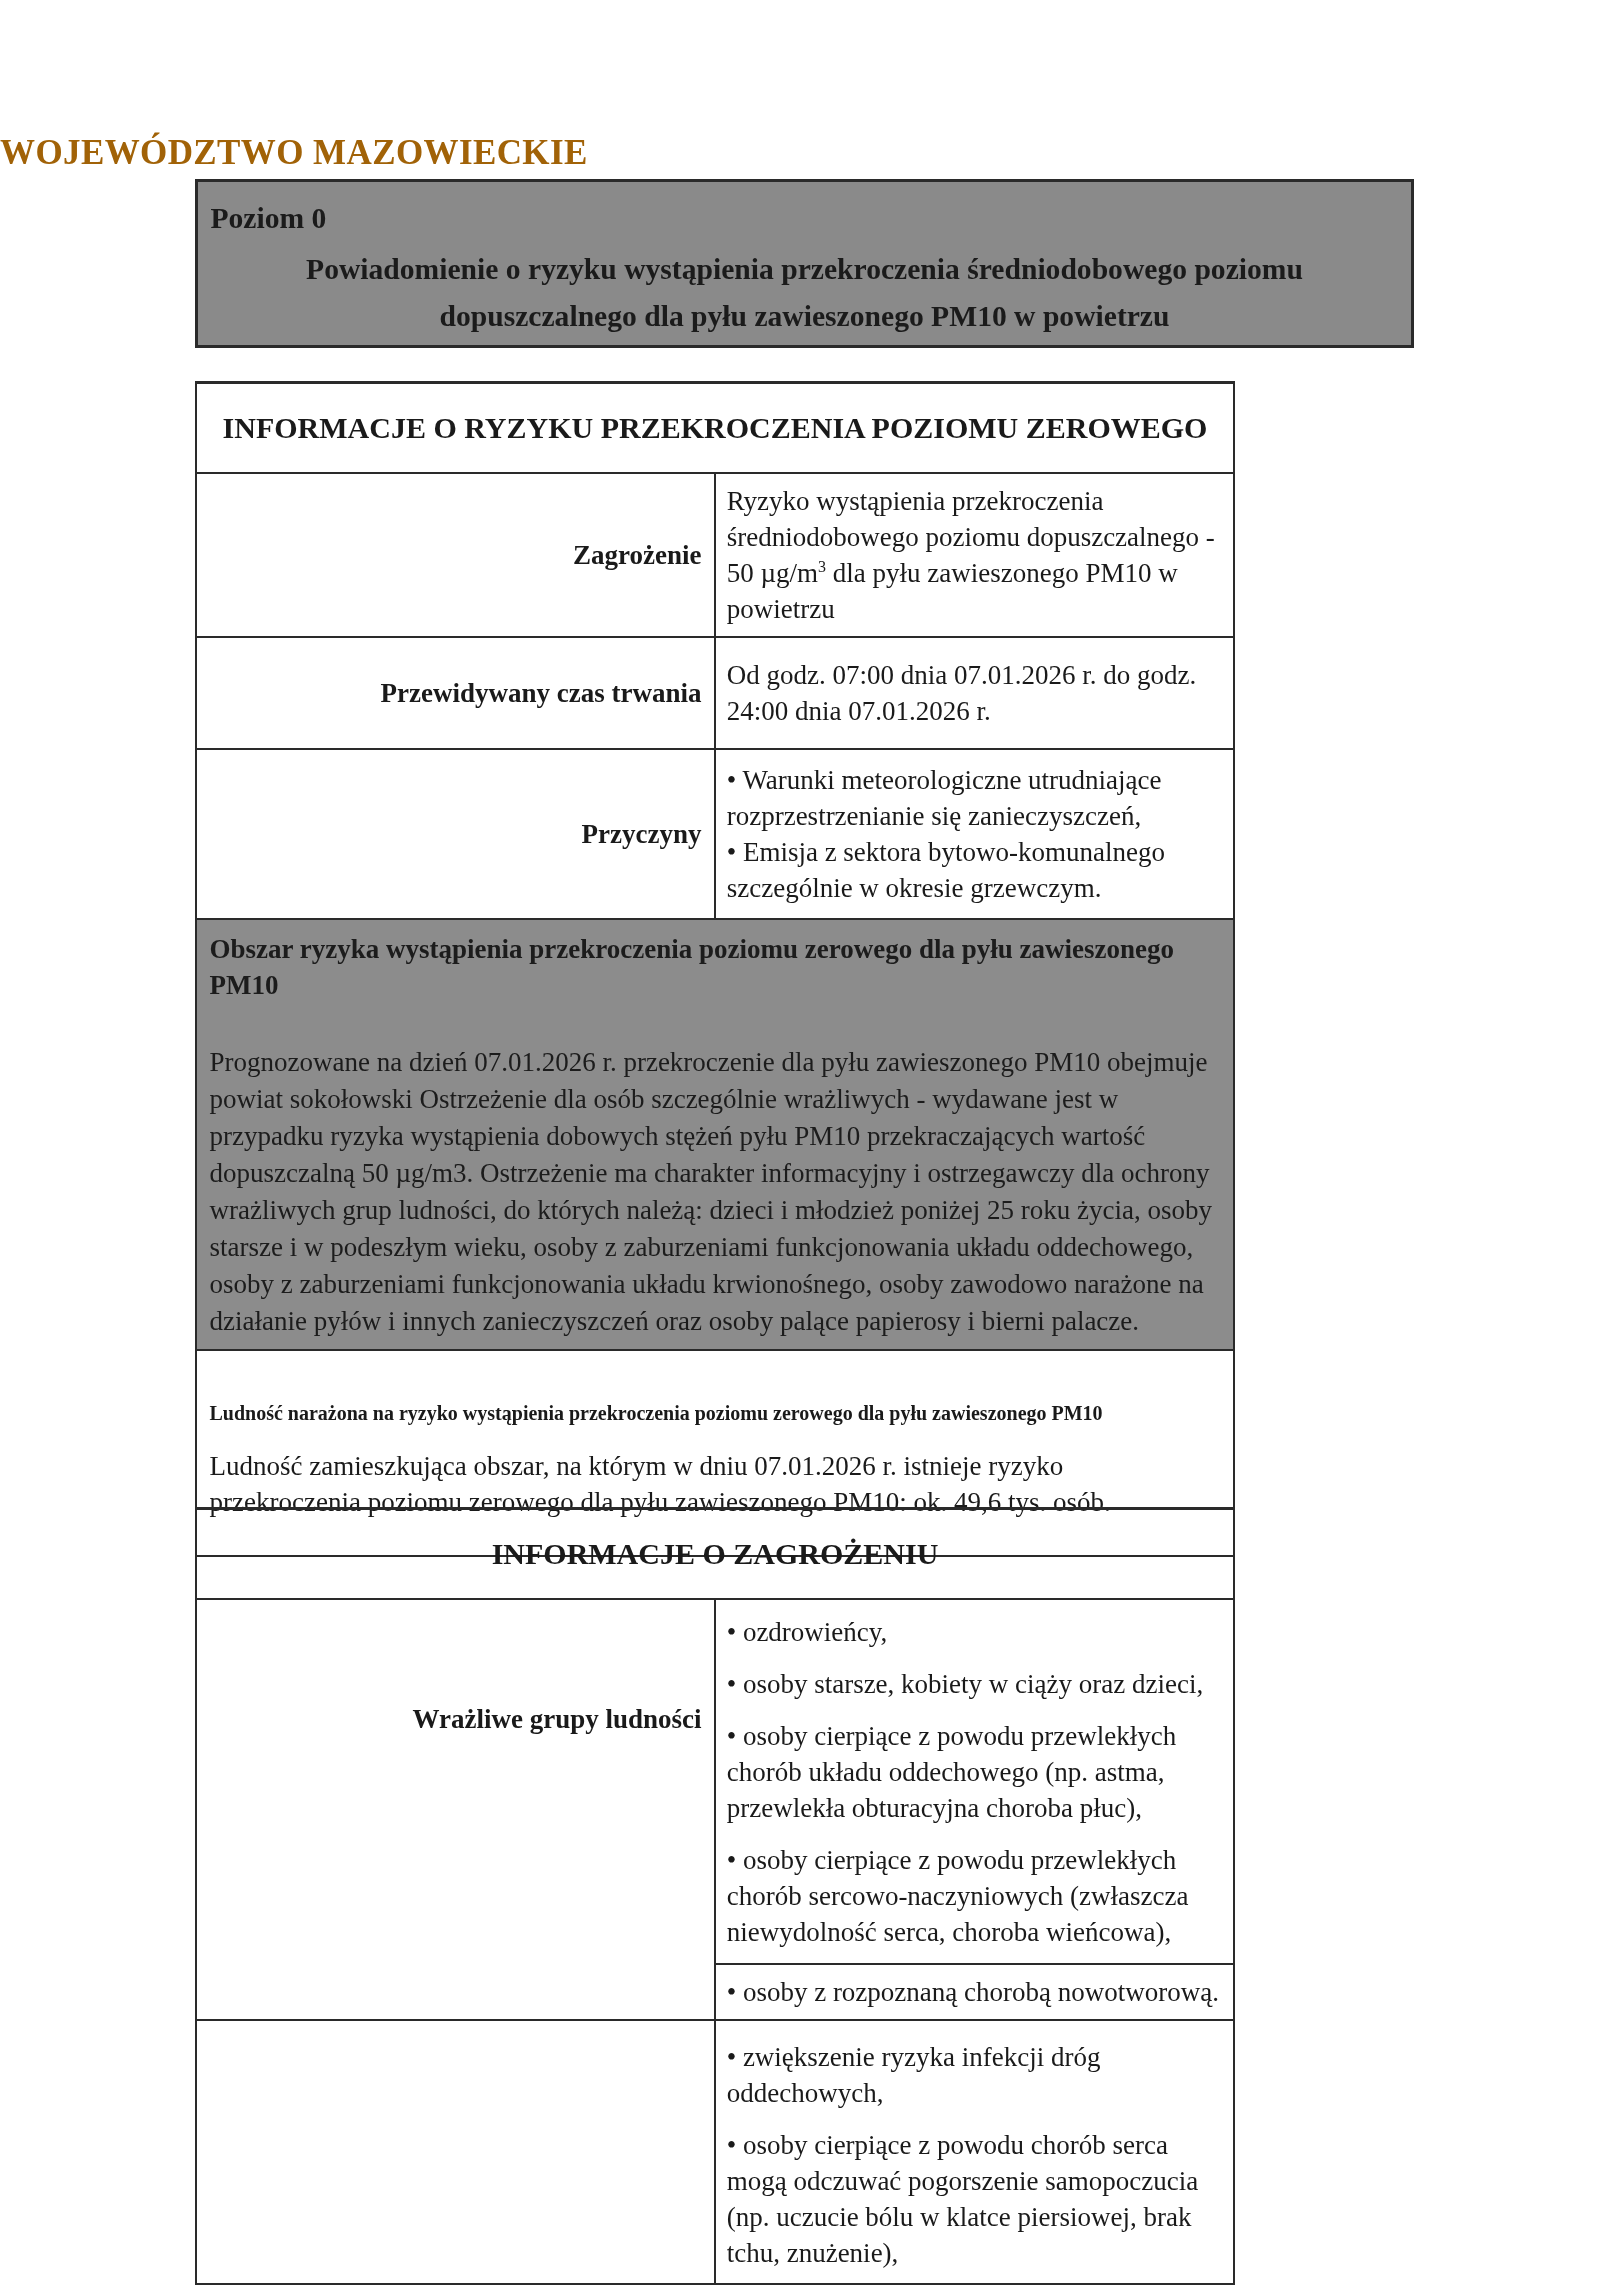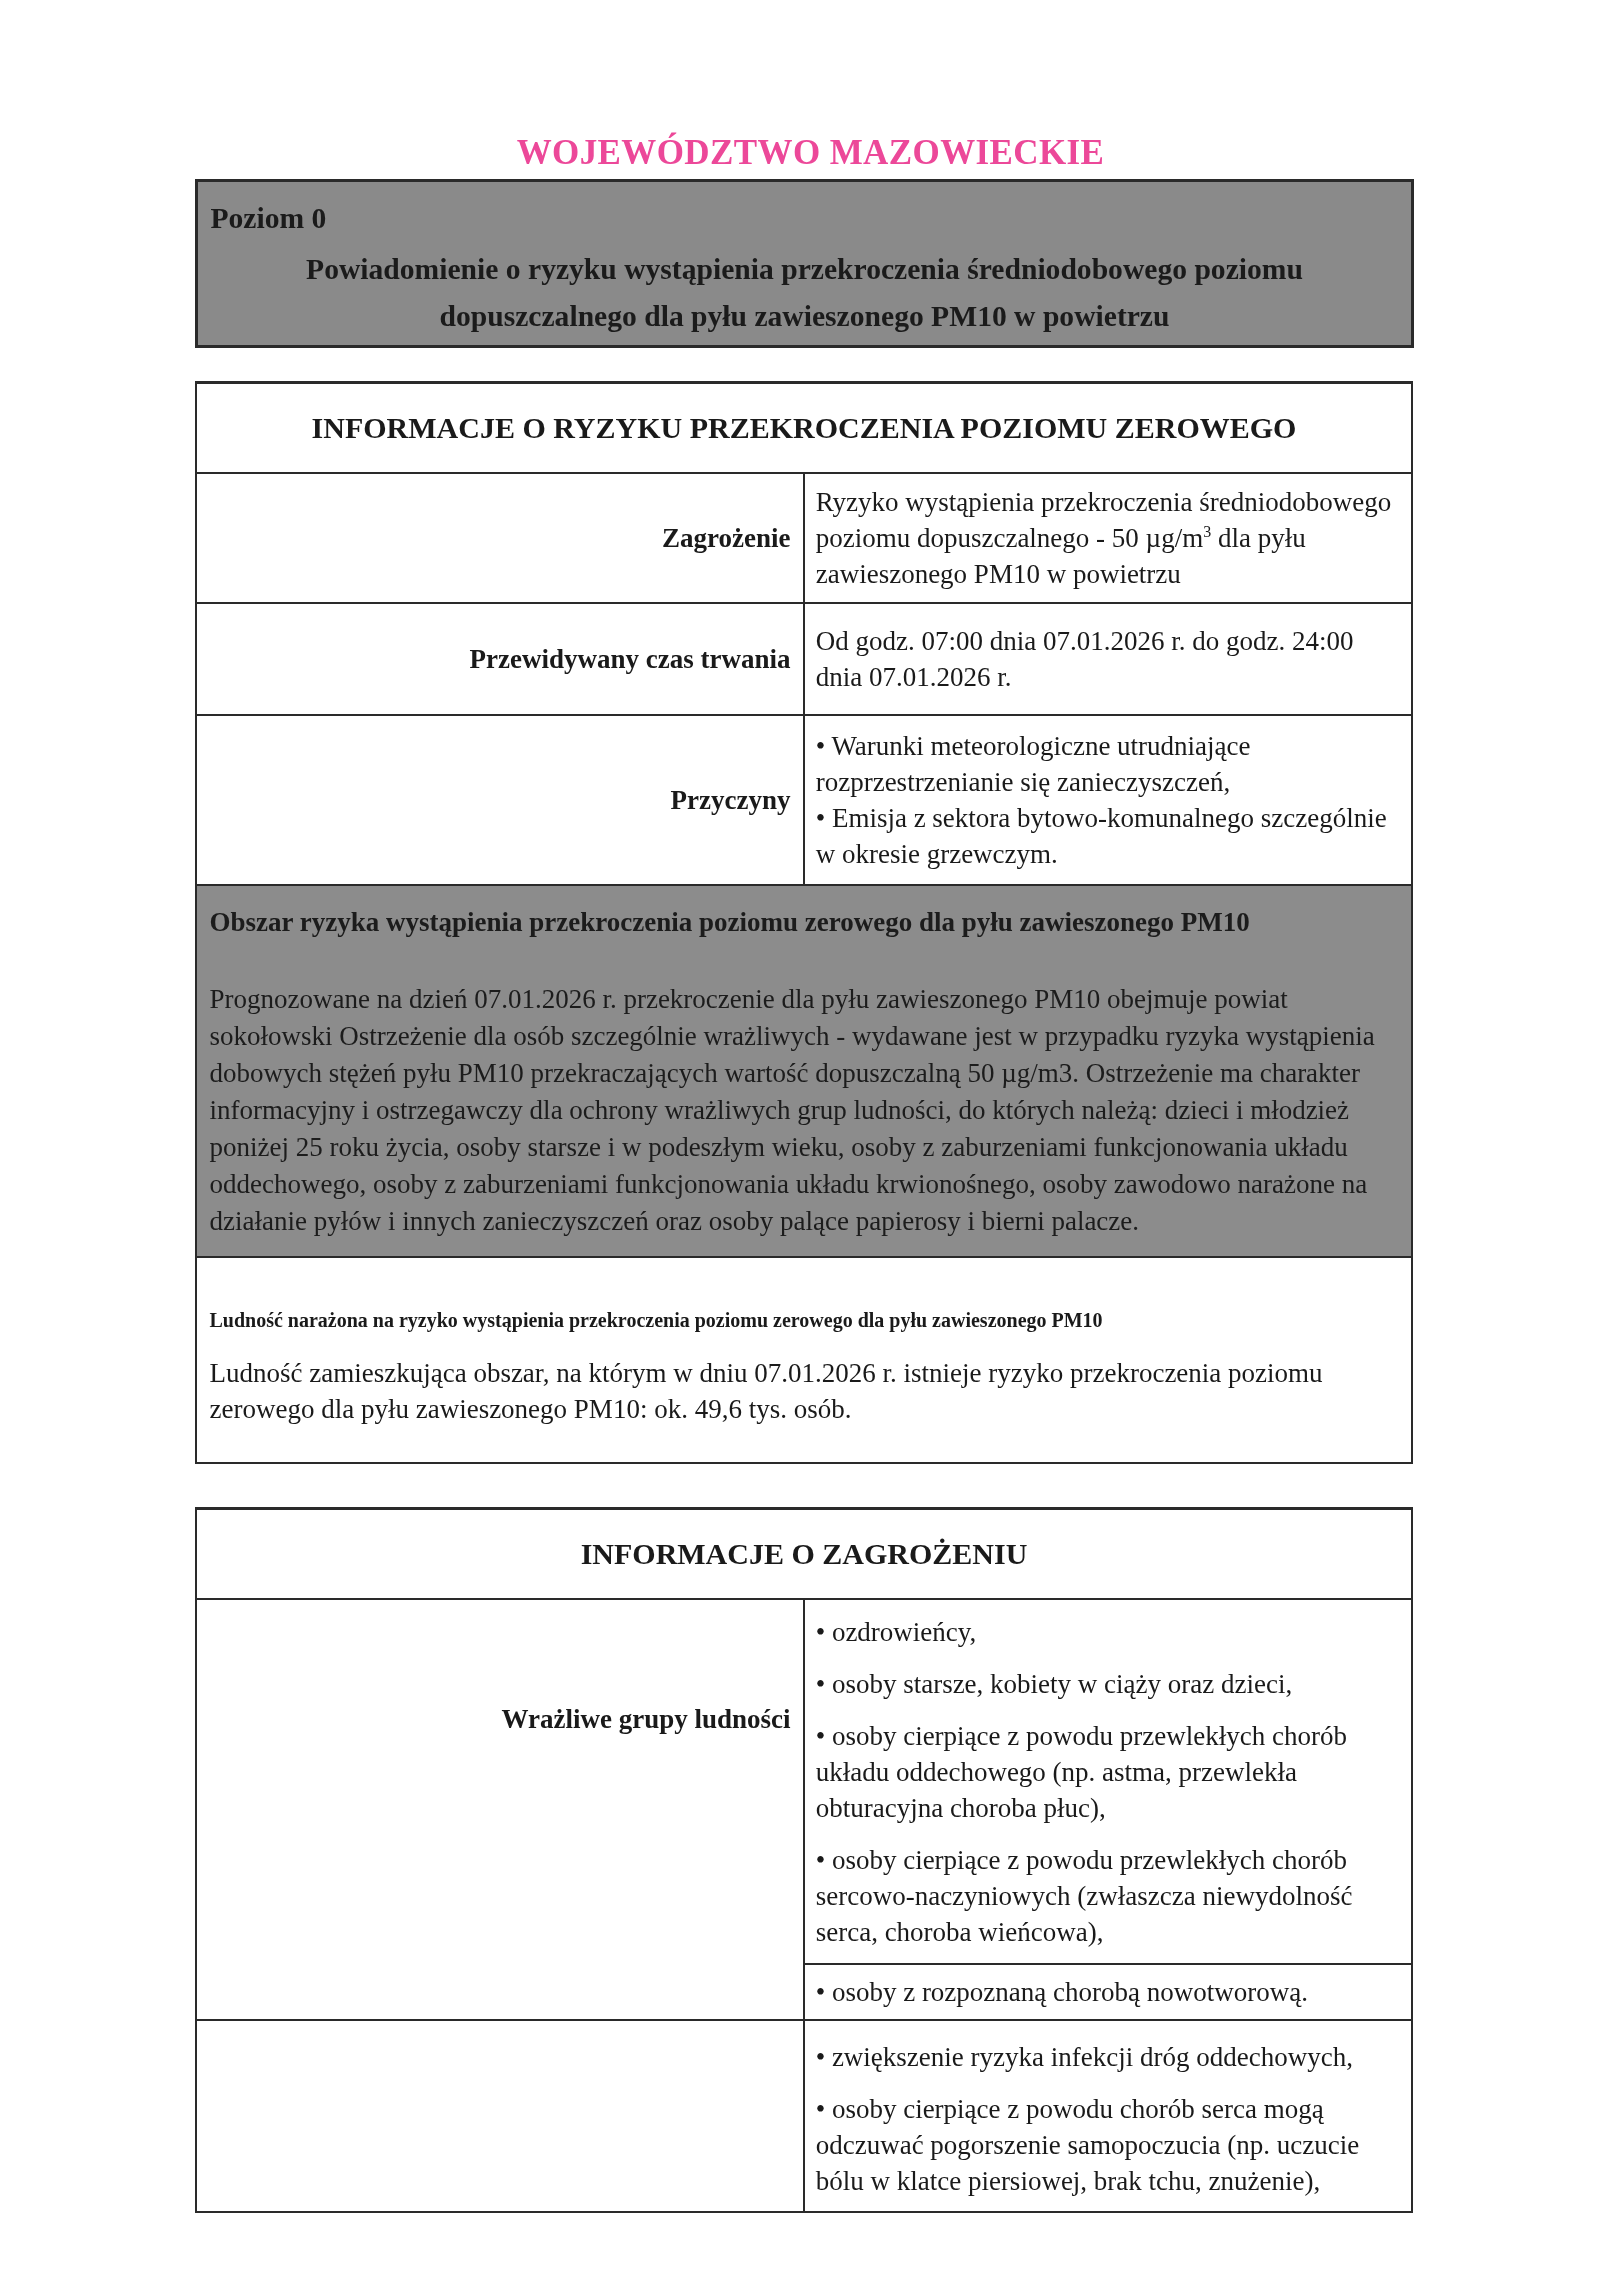--- a/index.html
+++ b/index.html
@@ -2,34 +2,34 @@
 <html style="font-size:14.3px"><head>
 <meta charset="utf-8">
 <style>
   html, body { margin: 0; padding: 0; }
   body {
     width: 1621px; height: 2293px; background: #ffffff; position: relative;
     font-family: "Liberation Serif", "DejaVu Serif", serif; color: #1a1a1a;
     overflow: hidden;
   }
   .page-title {
-    position: absolute; left: 0; width: 1621px; top: 133px; text-align: center;
-    font-size: 35px; font-weight: bold; letter-spacing: 0.4px; color: #ec4899;
+    position: absolute; left: 0; width: 1621px; top: 133px; 
+    font-size: 35px; font-weight: bold; letter-spacing: 0.4px; color: #a16207;
   }
   .header-box {
     position: absolute; left: 195px; top: 179px; width: 1213px; height: 163px;
     background: #8a8a8a; border: 3.6px solid #2a2a2a;
   }
   .header-level { position: absolute; left: 12.5px; top: 19.7px; font-size: 29.6px; font-weight: bold; color: #1b1b1b; text-align: center; }
   .header-desc {
     position: absolute; left: 9px; right: 9px; top: 64px; text-align: center;
     font-size: 29.6px; font-weight: bold; line-height: 47px; color: #1b1b1b;
   }
   table.doc {
-    position: absolute; left: 195px; width: 1218px; border-collapse: collapse; table-layout: fixed;
+    position: absolute; left: 195px; width: 1040px; border-collapse: collapse; table-layout: fixed;
   }
   table.doc td { border: 2.7px solid #2a2a2a; vertical-align: middle; font-size: 27px; }
   table.doc td.title-cell {
     text-align: center; font-weight: bold; font-size: 30px; height: 86px; border-top-width: 3.6px;
   }
   td.label { width: 360px; padding: 0 12.5px; font-weight: bold; line-height: 45px; text-align: right; }
   td.value { padding: 9px 10.7px; line-height: 36px; }
   td.grey { background: #8c8c8c; padding: 10.7px 12.5px 9px 12.5px; }
   .grey-head { font-weight: bold; font-size: 27px; line-height: 36px; margin-bottom: 41px; color: #1c1c1c; }
   .grey-body { font-size: 27px; line-height: 37px; color: #1c1c1c; }

